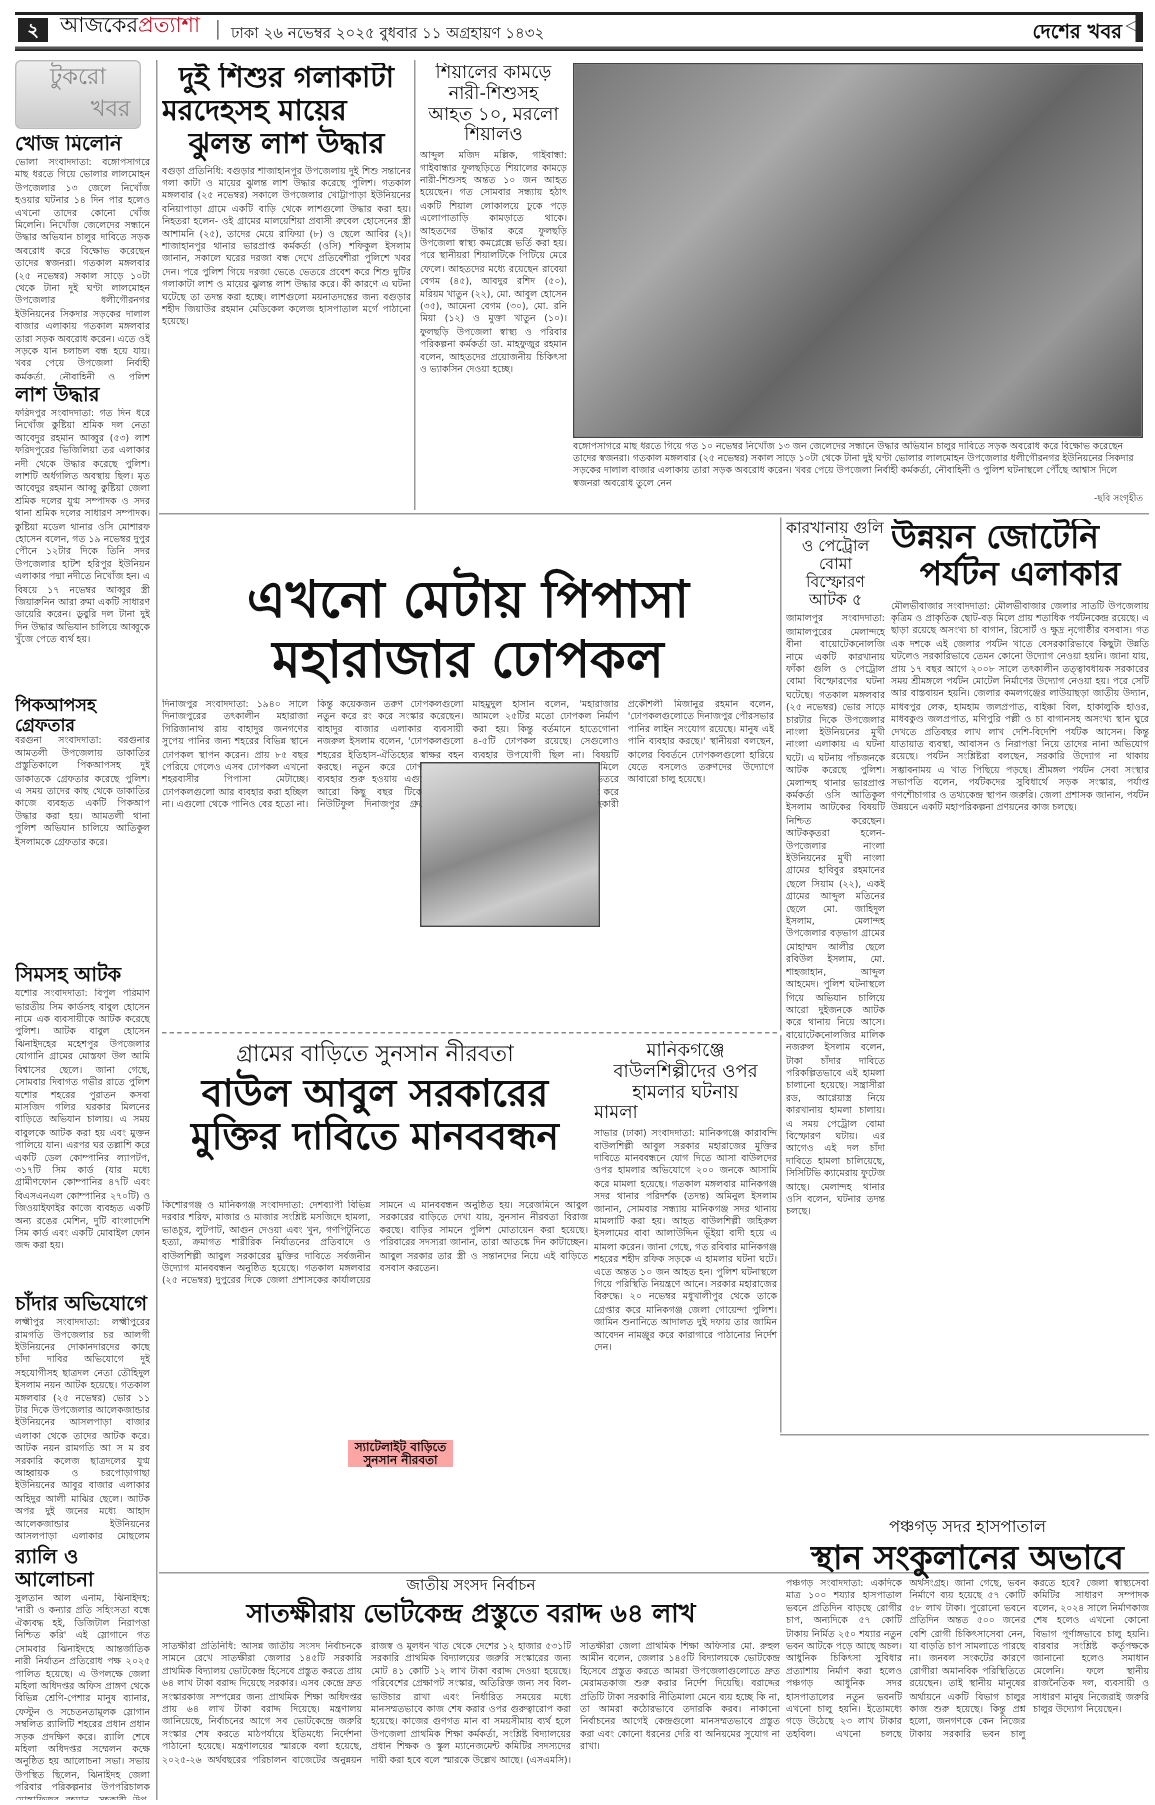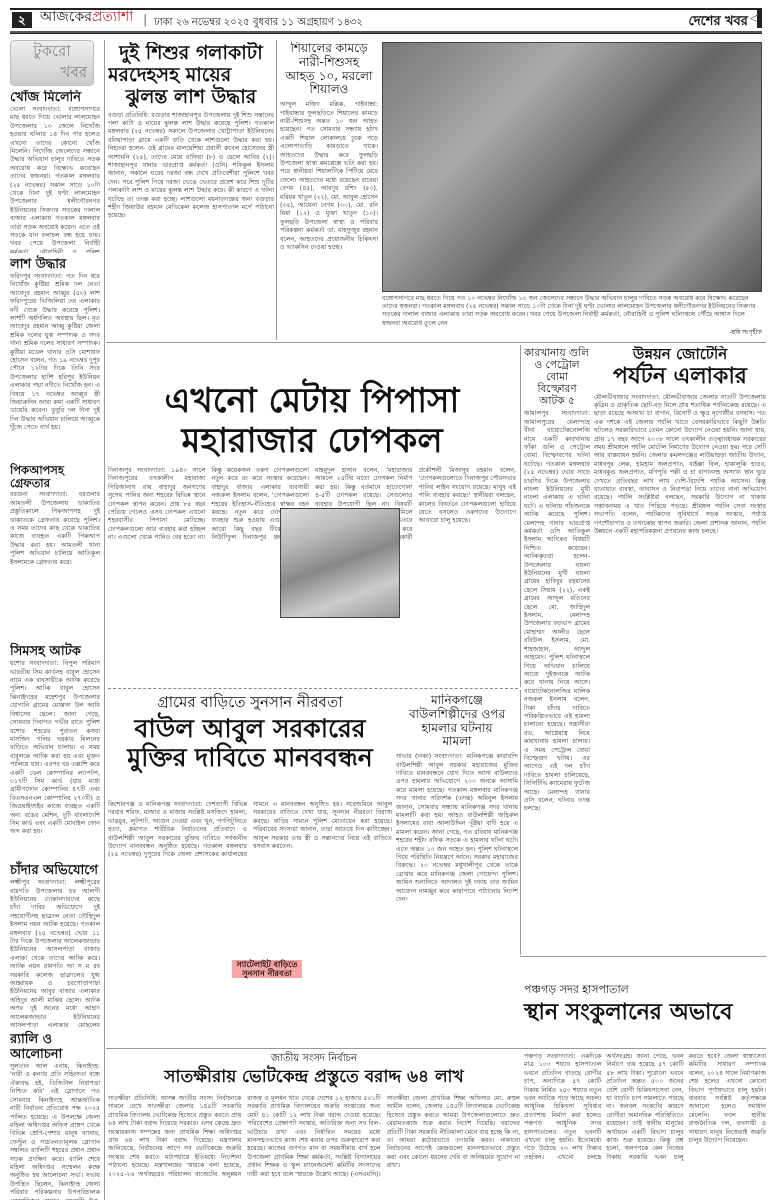--- a/index.html
+++ b/index.html
@@ -120,46 +120,46 @@
 
 <div class="abs" style="left:524px;top:346px;width:66px;height:606px;overflow:hidden">
   <div class="hl sub" style="font-size:10.5px;text-align:left">কারখানায় গুলি</div>
   <div class="hl sub" style="font-size:10.5px;text-align:center">ও পেট্রোল বোমা</div>
   <div class="hl sub" style="font-size:10.5px;text-align:center">বিস্ফোরণ</div>
   <div class="hl sub" style="font-size:10.5px;text-align:center;margin-bottom:3px">আটক ৫</div>
   <div class="body">জামালপুর সংবাদদাতা: জামালপুরের মেলান্দহে বীনা বায়োটেকনোলজি নামে একটি কারখানায় ফাঁকা গুলি ও পেট্রোল বোমা বিস্ফোরণের ঘটনা ঘটেছে। গতকাল মঙ্গলবার (২৫ নভেম্বর) ভোর সাড়ে চারটার দিকে উপজেলার নাংলা ইউনিয়নের মুখী নাংলা এলাকায় এ ঘটনা ঘটে। এ ঘটনায় পাঁচজনকে আটক করেছে পুলিশ। মেলান্দহ থানার ভারপ্রাপ্ত কর্মকর্তা ওসি আতিকুল ইসলাম আটকের বিষয়টি নিশ্চিত করেছেন। আটককৃতরা হলেন- উপজেলার নাংলা ইউনিয়নের মুখী নাংলা গ্রামের হাবিবুর রহমানের ছেলে সিয়াম (২২), একই গ্রামের আব্দুল মতিনের ছেলে মো. জাহিদুল ইসলাম, মেলান্দহ উপজেলার বড়ভাগ গ্রামের মোহাম্মদ আলীর ছেলে রবিউল ইসলাম, মো. শাহজাহান, আব্দুল আহমেদ। পুলিশ ঘটনাস্থলে গিয়ে অভিযান চালিয়ে আরো দুইজনকে আটক করে থানায় নিয়ে আসে। বায়োটেকনোলজির মালিক নজরুল ইসলাম বলেন, টাকা চাঁদার দাবিতে পরিকল্পিতভাবে এই হামলা চালানো হয়েছে। সন্ত্রাসীরা রড, আগ্নেয়াস্ত্র নিয়ে কারখানায় হামলা চালায়। এ সময় পেট্রোল বোমা বিস্ফোরণ ঘটায়। এর আগেও এই দল চাঁদা দাবিতে হামলা চালিয়েছে, সিসিটিভি ক্যামেরায় ফুটেজ আছে। মেলান্দহ থানার ওসি বলেন, ঘটনার তদন্ত চলছে।</div>
 </div>
 
 <div class="abs" style="left:594px;top:346px;width:172px;height:606px;overflow:hidden">
-  <div class="hl" style="font-size:15px;text-align:center">উন্নয়ন জোটেনি</div>
+  <div class="hl" style="font-size:22px;text-align:left">উন্নয়ন জোটেনি</div>
   <div class="hl" style="font-size:22px;text-align:center;margin-bottom:4px">পর্যটন এলাকার</div>
   <div class="body">মৌলভীবাজার সংবাদদাতা: মৌলভীবাজার জেলার সাতটি উপজেলায় কৃত্রিম ও প্রাকৃতিক ছোট-বড় মিলে প্রায় শতাধিক পর্যটনকেন্দ্র রয়েছে। এ ছাড়া রয়েছে অসংখ্য চা বাগান, রিসোর্ট ও ক্ষুদ্র নৃগোষ্ঠীর বসবাস। গত এক দশকে এই জেলার পর্যটন খাতে বেসরকারিভাবে কিছুটা উন্নতি ঘটলেও সরকারিভাবে তেমন কোনো উদ্যোগ নেওয়া হয়নি। জানা যায়, প্রায় ১৭ বছর আগে ২০০৮ সালে তৎকালীন তত্ত্বাবধায়ক সরকারের সময় শ্রীমঙ্গলে পর্যটন মোটেল নির্মাণের উদ্যোগ নেওয়া হয়। পরে সেটি আর বাস্তবায়ন হয়নি। জেলার কমলগঞ্জের লাউয়াছড়া জাতীয় উদ্যান, মাধবপুর লেক, হামহাম জলপ্রপাত, বাইক্কা বিল, হাকালুকি হাওর, মাধবকুণ্ড জলপ্রপাত, মণিপুরি পল্লী ও চা বাগানসহ অসংখ্য স্থান ঘুরে দেখতে প্রতিবছর লাখ লাখ দেশি-বিদেশি পর্যটক আসেন। কিন্তু যাতায়াত ব্যবস্থা, আবাসন ও নিরাপত্তা নিয়ে তাদের নানা অভিযোগ রয়েছে। পর্যটন সংশ্লিষ্টরা বলছেন, সরকারি উদ্যোগ না থাকায় সম্ভাবনাময় এ খাত পিছিয়ে পড়ছে। শ্রীমঙ্গল পর্যটন সেবা সংস্থার সভাপতি বলেন, পর্যটকদের সুবিধার্থে সড়ক সংস্কার, পর্যাপ্ত গণশৌচাগার ও তথ্যকেন্দ্র স্থাপন জরুরি। জেলা প্রশাসক জানান, পর্যটন উন্নয়নে একটি মহাপরিকল্পনা প্রণয়নের কাজ চলছে।</div>
 </div>
 
 <div class="abs" style="left:108px;top:694px;width:284px;text-align:center">
   <div class="hl sub" style="font-size:15px;margin-bottom:4px">গ্রামের বাড়িতে সুনসান নীরবতা</div>
   <div class="hl" style="font-size:25px">বাউল আবুল সরকারের</div>
   <div class="hl" style="font-size:25px">মুক্তির দাবিতে মানববন্ধন</div>
 </div>
 <div class="abs" style="left:108px;top:800px;width:284px;height:244px;overflow:hidden;column-count:2;column-gap:6px">
   <div class="body">কিশোরগঞ্জ ও মানিকগঞ্জ সংবাদদাতা: দেশব্যাপী বিভিন্ন দরবার শরিফ, মাজার ও মাজার সংশ্লিষ্ট মসজিদে হামলা, ভাঙচুর, লুটপাট, আগুন দেওয়া এবং খুন, গণপিটুনিতে হত্যা, ক্রমাগত শারীরিক নির্যাতনের প্রতিবাদে ও বাউলশিল্পী আবুল সরকারের মুক্তির দাবিতে সর্বজনীন উদ্যোগ মানববন্ধন অনুষ্ঠিত হয়েছে। গতকাল মঙ্গলবার (২৫ নভেম্বর) দুপুরের দিকে জেলা প্রশাসকের কার্যালয়ের সামনে এ মানববন্ধন অনুষ্ঠিত হয়। সরেজমিনে আবুল সরকারের বাড়িতে দেখা যায়, সুনসান নীরবতা বিরাজ করছে। বাড়ির সামনে পুলিশ মোতায়েন করা হয়েছে। পরিবারের সদস্যরা জানান, তারা আতঙ্কে দিন কাটাচ্ছেন। আবুল সরকার তার স্ত্রী ও সন্তানদের নিয়ে এই বাড়িতে বসবাস করতেন।</div>
 </div>
 <div class="abs" style="left:232px;top:960px;width:70px;text-align:center;background:#fca5a5">
   <div class="hl" style="font-size:8px">স্যাটেলাইট বাড়িতে সুনসান নীরবতা</div>
 </div>
 
 <div class="abs" style="left:396px;top:694px;width:122px;height:352px;overflow:hidden">
   <div class="hl sub" style="font-size:12px;text-align:center">মানিকগঞ্জে</div>
   <div class="hl sub" style="font-size:12px;text-align:center">বাউলশিল্পীদের ওপর</div>
   <div class="hl sub" style="font-size:12px;text-align:center">হামলার ঘটনায়</div>
-  <div class="hl sub" style="font-size:12px;text-align:center;margin-bottom:3px">মামলা</div>
+  <div class="hl sub" style="font-size:12px;margin-bottom:3px">মামলা</div>
   <div class="body">সাভার (ঢাকা) সংবাদদাতা: মানিকগঞ্জে কারাবন্দি বাউলশিল্পী আবুল সরকার মহারাজের মুক্তির দাবিতে মানববন্ধনে যোগ দিতে আসা বাউলদের ওপর হামলার অভিযোগে ২০০ জনকে আসামি করে মামলা হয়েছে। গতকাল মঙ্গলবার মানিকগঞ্জ সদর থানার পরিদর্শক (তদন্ত) অমিনুল ইসলাম জানান, সোমবার সন্ধ্যায় মানিকগঞ্জ সদর থানায় মামলাটি করা হয়। আহত বাউলশিল্পী জহিরুল ইসলামের বাবা আলাউদ্দিন ভূঁইয়া বাদী হয়ে এ মামলা করেন। জানা গেছে, গত রবিবার মানিকগঞ্জ শহরের শহীদ রফিক সড়কে এ হামলার ঘটনা ঘটে। এতে অন্তত ১০ জন আহত হন। পুলিশ ঘটনাস্থলে গিয়ে পরিস্থিতি নিয়ন্ত্রণে আনে। সরকার মহারাজের বিরুদ্ধে। ২০ নভেম্বর মধুখালীপুর থেকে তাকে গ্রেপ্তার করে মানিকগঞ্জ জেলা গোয়েন্দা পুলিশ। জামিন শুনানিতে আদালত দুই দফায় তার জামিন আবেদন নামঞ্জুর করে কারাগারে পাঠানোর নির্দেশ দেন।</div>
 </div>
 
-<div class="abs" style="left:524px;top:984px;width:242px;text-align:left">
+<div class="abs" style="left:524px;top:1012px;width:242px;text-align:center">
   <div class="hl sub" style="font-size:11px;margin-bottom:2px">পঞ্চগড় সদর হাসপাতাল</div>
   <div class="hl" style="font-size:22px">স্থান সংকুলানের অভাবে</div>
 </div>
 <div class="abs" style="left:524px;top:1052px;width:242px;height:148px;overflow:hidden;column-count:3;column-gap:5px">
   <div class="body">পঞ্চগড় সংবাদদাতা: একদিকে মাত্র ১০০ শয্যার হাসপাতাল ভবনে প্রতিদিন বাড়ছে রোগীর চাপ, অন্যদিকে ৫৭ কোটি টাকায় নির্মিত ২৫০ শয্যার নতুন ভবন আটকে পড়ে আছে অচল। আধুনিক চিকিৎসা সুবিধার প্রত্যাশায় নির্মাণ করা হলেও পঞ্চগড় আধুনিক সদর হাসপাতালের নতুন ভবনটি এখনো চালু হয়নি। ইতোমধ্যে গড়ে উঠেছে ২৩ লাখ টাকার তহবিল। এখনো চলছে অর্থসংগ্রহ। জানা গেছে, ভবন নির্মাণে ব্যয় হয়েছে ৫৭ কোটি ৫৮ লাখ টাকা। পুরোনো ভবনে প্রতিদিন অন্তত ৫০০ জনের বেশি রোগী চিকিৎসাসেবা নেন, যা বাড়তি চাপ সামলাতে পারছে না। জনবল সংকটের কারণে রোগীরা অমানবিক পরিস্থিতিতে রয়েছেন। তাই স্থানীয় মানুষের অর্থায়নে একটি বিভাগ চালুর কাজ শুরু হয়েছে। কিন্তু প্রশ্ন হলো, জনগণকে কেন নিজের টাকায় সরকারি ভবন চালু করতে হবে? জেলা স্বাস্থ্যসেবা কমিটির সাধারণ সম্পাদক বলেন, ২০২৪ সালে নির্মাণকাজ শেষ হলেও এখনো কোনো বিভাগ পূর্ণাঙ্গভাবে চালু হয়নি। বারবার সংশ্লিষ্ট কর্তৃপক্ষকে জানানো হলেও সমাধান মেলেনি। ফলে স্থানীয় রাজনৈতিক দল, ব্যবসায়ী ও সাধারণ মানুষ নিজেরাই জরুরি চালুর উদ্যোগ নিয়েছেন।</div>
 </div>
 
 <div class="abs" style="left:108px;top:1052px;width:412px;text-align:center">
   <div class="hl sub" style="font-size:10px;margin-bottom:3px">জাতীয় সংসদ নির্বাচন</div>
   <div class="hl" style="font-size:17px">সাতক্ষীরায় ভোটকেন্দ্র প্রস্তুতে বরাদ্দ ৬৪ লাখ</div>

